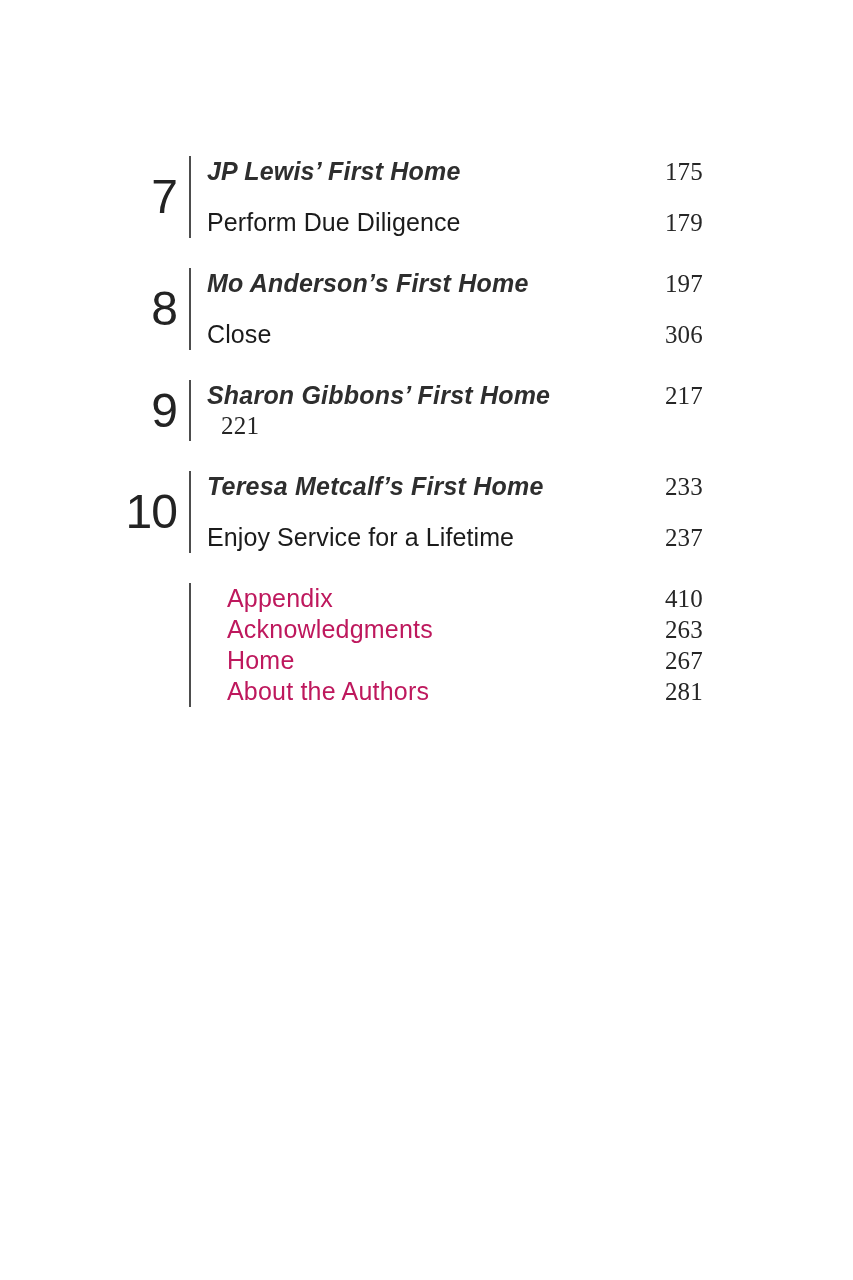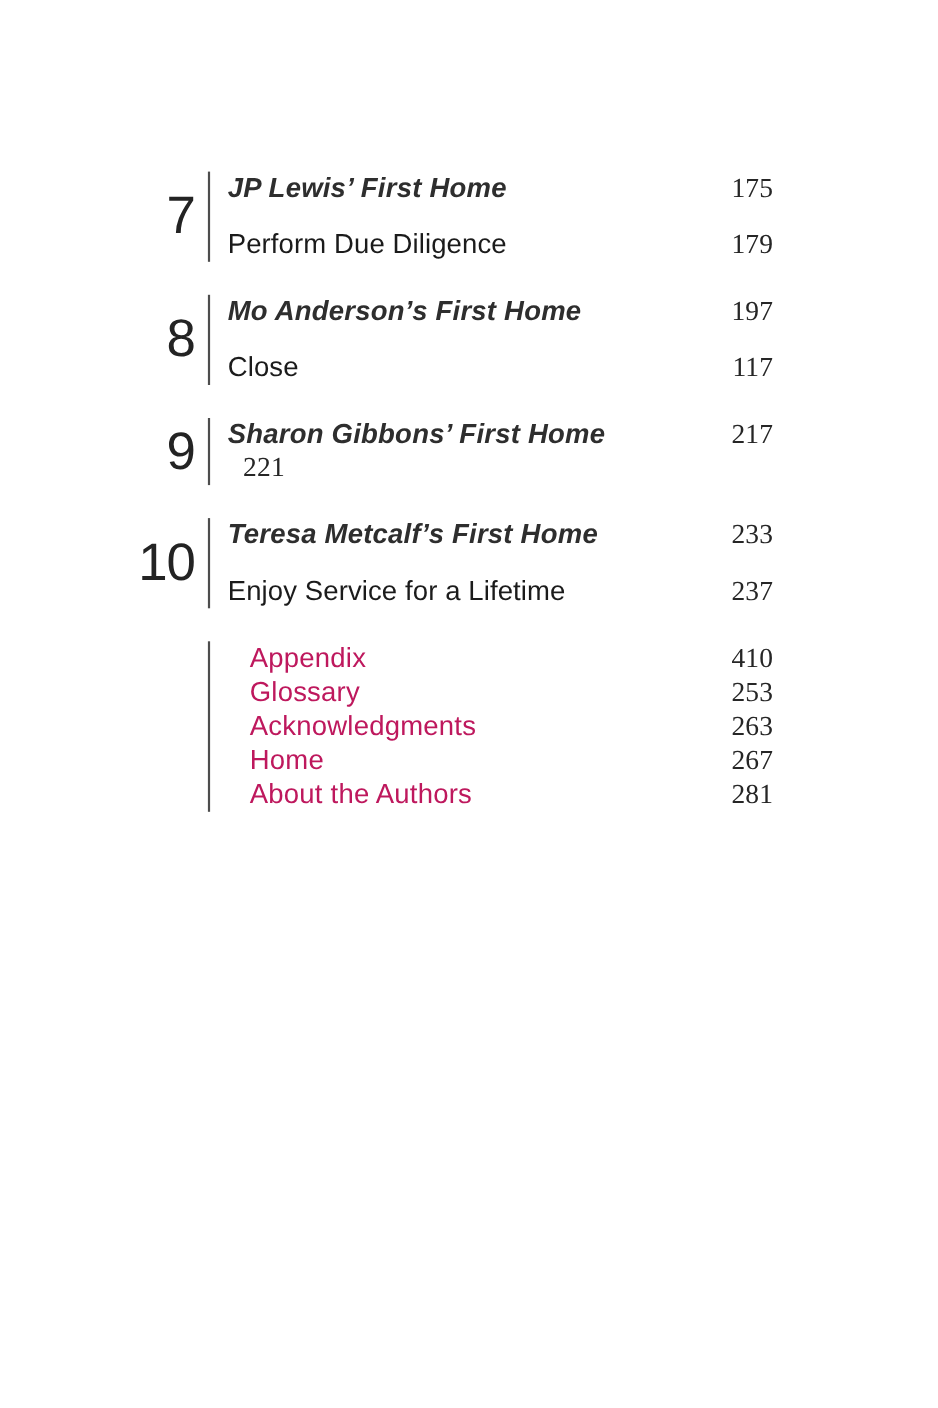--- a/index.html
+++ b/index.html
@@ -99,21 +99,21 @@
   <div class="chapter-block">
     <div class="chapter-num">8</div>
     <div class="vrule"></div>
     <div class="lines">
       <div class="toc-line">
         <span class="subtitle">Mo Anderson’s First Home</span>
         <span class="pagenum">197</span>
       </div>
       <div class="toc-line">
         <span class="title">Close</span>
-        <span class="pagenum">117</span>
+        <span class="pagenum">306</span>
       </div>
     </div>
   </div>
 
   <div class="chapter-block">
     <div class="chapter-num">9</div>
     <div class="vrule"></div>
     <div class="lines">
       <div class="toc-line">
         <span class="subtitle">Sharon Gibbons’ First Home</span>
@@ -142,24 +142,20 @@
 
   <div class="backmatter-block">
     <div class="backmatter-spacer"></div>
     <div class="vrule"></div>
     <div class="lines">
       <div class="toc-line">
         <span class="bm-label">Appendix</span>
         <span class="pagenum">410</span>
       </div>
       <div class="toc-line">
-        <span class="bm-label">Glossary</span>
-        <span class="pagenum">253</span>
-      </div>
-      <div class="toc-line">
         <span class="bm-label">Acknowledgments</span>
         <span class="pagenum">263</span>
       </div>
       <div class="toc-line">
         <span class="bm-label">Home</span>
         <span class="pagenum">267</span>
       </div>
       <div class="toc-line">
         <span class="bm-label">About the Authors</span>
         <span class="pagenum">281</span>

